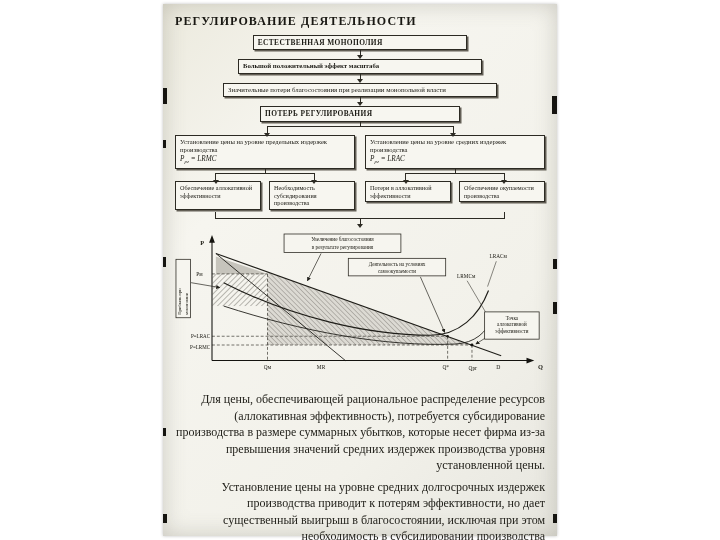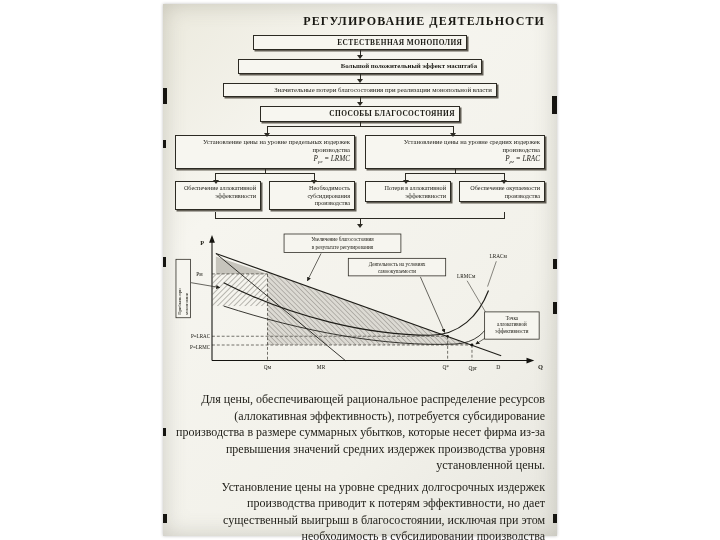--- a/index.html
+++ b/index.html
@@ -2,24 +2,24 @@
 <html><head>
 <meta charset="utf-8">
 <style>
   html,body{margin:0;padding:0;}
   body{width:720px;height:540px;background:#ffffff;position:relative;overflow:hidden;
        font-family:"Liberation Serif",serif;}
   .page{position:absolute;left:163px;top:4px;width:394px;height:532px;box-sizing:border-box;
         padding:10px 12px 6px;color:#1b1a14;
         background:linear-gradient(135deg,#eceade,#f6f5ef 28%,#f2f1ea 70%,#e7e6df);
         box-shadow:inset 0 0 22px rgba(110,105,92,.30),0 0 3px rgba(0,0,0,.25);}
-  .title{text-align:right;font-weight:bold;font-size:12px;letter-spacing:1.1px;color:#191813;
+  .title{text-align:left;font-weight:bold;font-size:12px;letter-spacing:1.1px;color:#191813;
          line-height:1.18;margin:0 0 7px;}
   .b{border:1px solid #2c2a23;background:#f7f6f0;box-shadow:1.5px 1.5px 0 rgba(62,58,48,.8);
-     text-align:right;font-size:6.8px;line-height:1.25;color:#1b1a14;padding:2px 4px;
+     text-align:left;font-size:6.8px;line-height:1.25;color:#1b1a14;padding:2px 4px;
      margin:0 auto;box-sizing:border-box;}
   .caps{font-weight:bold;font-size:7.4px;letter-spacing:.4px;}
   .bold{font-weight:bold;}
   .w58{width:58%}.w66{width:66%}.w72{width:74%}.w54{width:54%}.w97{width:98%}
   .cv{width:1px;height:9px;margin:0 auto;position:relative;
       background:linear-gradient(#2c2a23,#2c2a23) top center/1px 6px no-repeat;}
   .cv::after{content:"";position:absolute;top:5px;left:-2.5px;border:3px solid transparent;
       border-top:4px solid #2c2a23;}
   .stub{width:1px;height:4px;background:#2c2a23;margin:0 auto;}
   .fork{height:7px;border:1px solid #2c2a23;border-bottom:none;position:relative;margin:0 auto;}
@@ -49,21 +49,21 @@
   <div class="title">
     <div>РЕГУЛИРОВАНИЕ ДЕЯТЕЛЬНОСТИ</div>
   </div>
 
   <div class="b caps w58">ЕСТЕСТВЕННАЯ МОНОПОЛИЯ</div>
   <div class="cv"></div>
   <div class="b bold w66">Большой положительный эффект масштаба</div>
   <div class="cv"></div>
   <div class="b w72">Значительные потери благосостояния при реализации монопольной власти</div>
   <div class="cv"></div>
-  <div class="b caps w54">СПОСОБЫ БЛАГОСОСТОЯНИЯ</div>
+  <div class="b caps w54">ПОТЕРЬ РЕГУЛИРОВАНИЯ</div>
   <div class="stub"></div>
   <div class="fork f1"></div>
 
   <div class="branches">
     <div class="col">
       <div class="b branch">
         <span>Установление цены на уровне предельных издержек производства</span><br>
         <span class="formula"><i>P</i><sub>рг</sub><i> = LRMC</i></span>
       </div>
       <div class="stub"></div>

